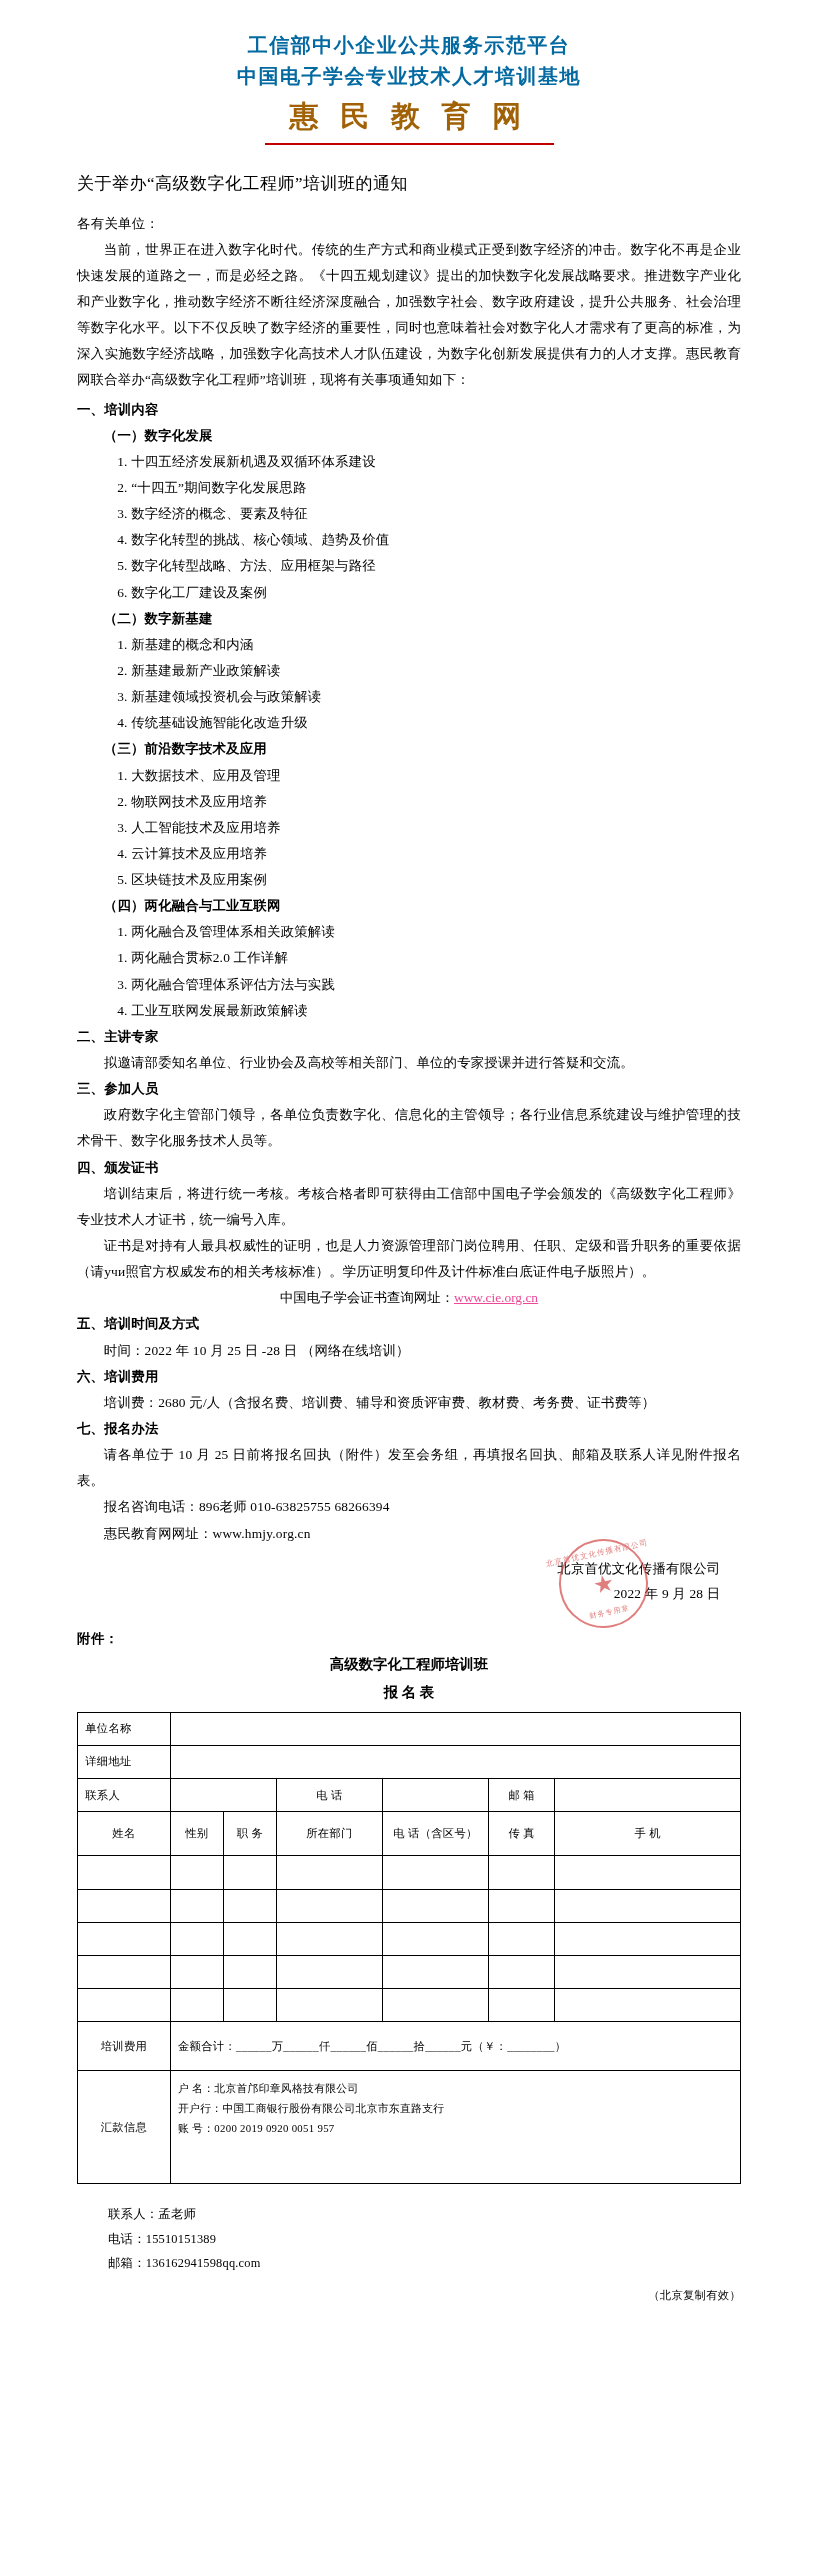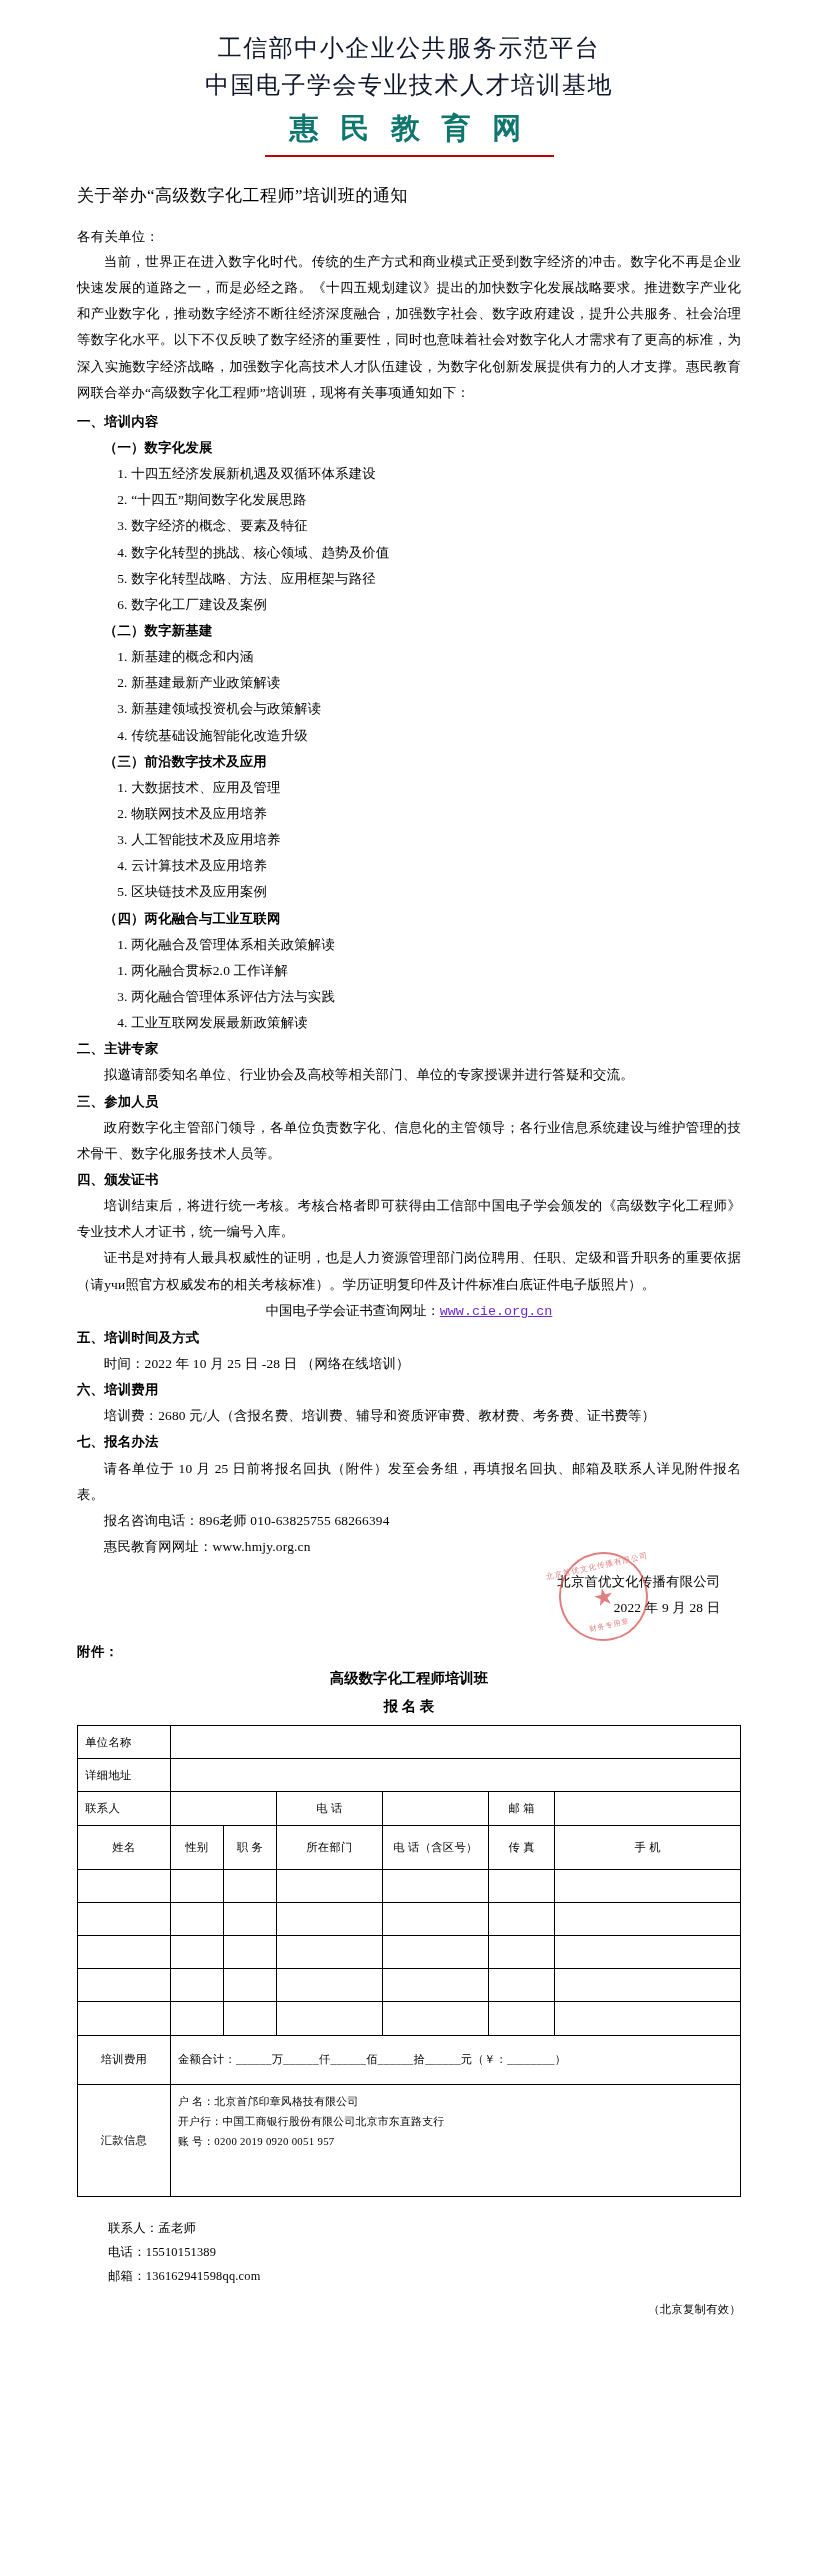--- a/index.html
+++ b/index.html
@@ -18,29 +18,29 @@
     box-sizing: border-box;
     padding: 0 77px;
   }
   
   .masthead {
     padding-top: 30px;
     text-align: center;
   }
   .masthead .line1,
   .masthead .line2 {
-    color: #0f172a;
-    font-weight: normal;
-    font-size: 24px;
+    color: #0369a1;
+    font-weight: bold;
+    font-size: 20px;
     letter-spacing: 1.5px;
     line-height: 1.55;
     font-family: "Liberation Serif", "DejaVu Serif", serif;
   }
   .masthead .line3 {
-    color: #0f766e;
+    color: #a16207;
     font-weight: bold;
     font-size: 29px;
     letter-spacing: 7.2px;
     line-height: 1.5;
     margin-top: 3.1px;
     padding-bottom: 4.1px;
   }
   .masthead .rule {
     border-bottom: 2.6px solid #c00000;
     width: 289px;
@@ -103,22 +103,21 @@
     text-align: justify;
   }
   .center-line {
     font-size: 13.4px;
     line-height: 1.95;
     margin: 0;
     text-align: center;
   }
   .link {
     text-decoration: underline;
-    color: #6d28d9;
-    font-family: Liberation Mono, monospace;
+    color: #ec4899;
   }
   
   .sign-block {
     margin-top: 9.3px;
     text-align: right;
     position: relative;
     padding-right: 20.6px;
   }
   .sign-block .ln {
     font-size: 13.4px;

